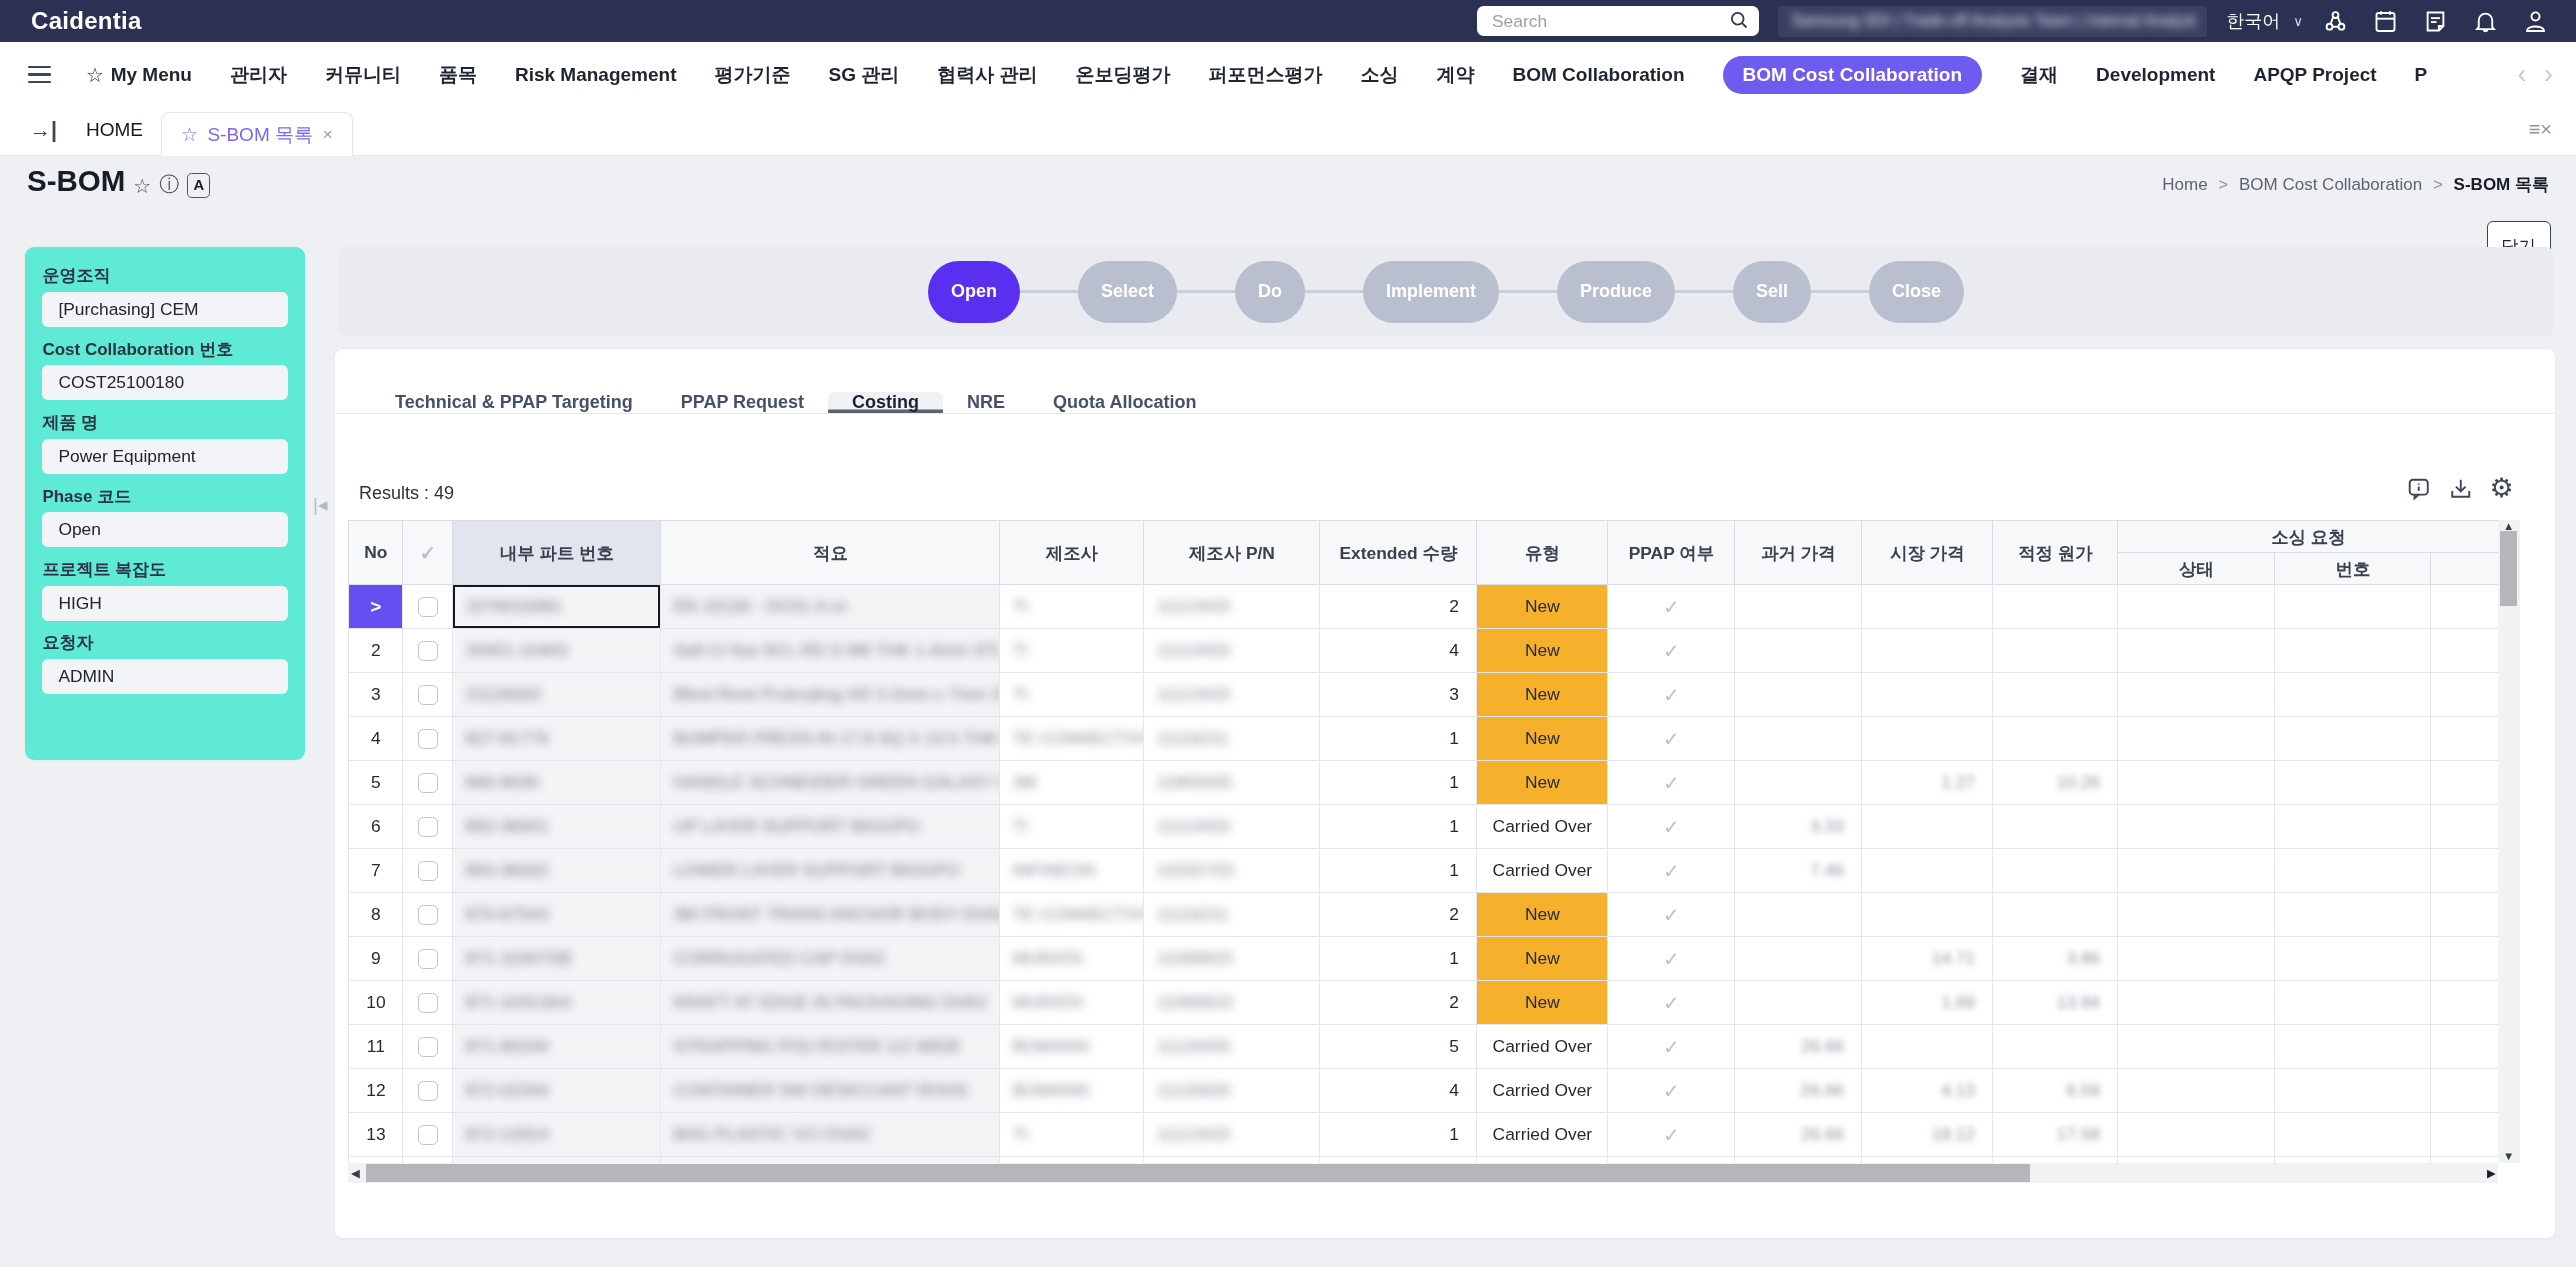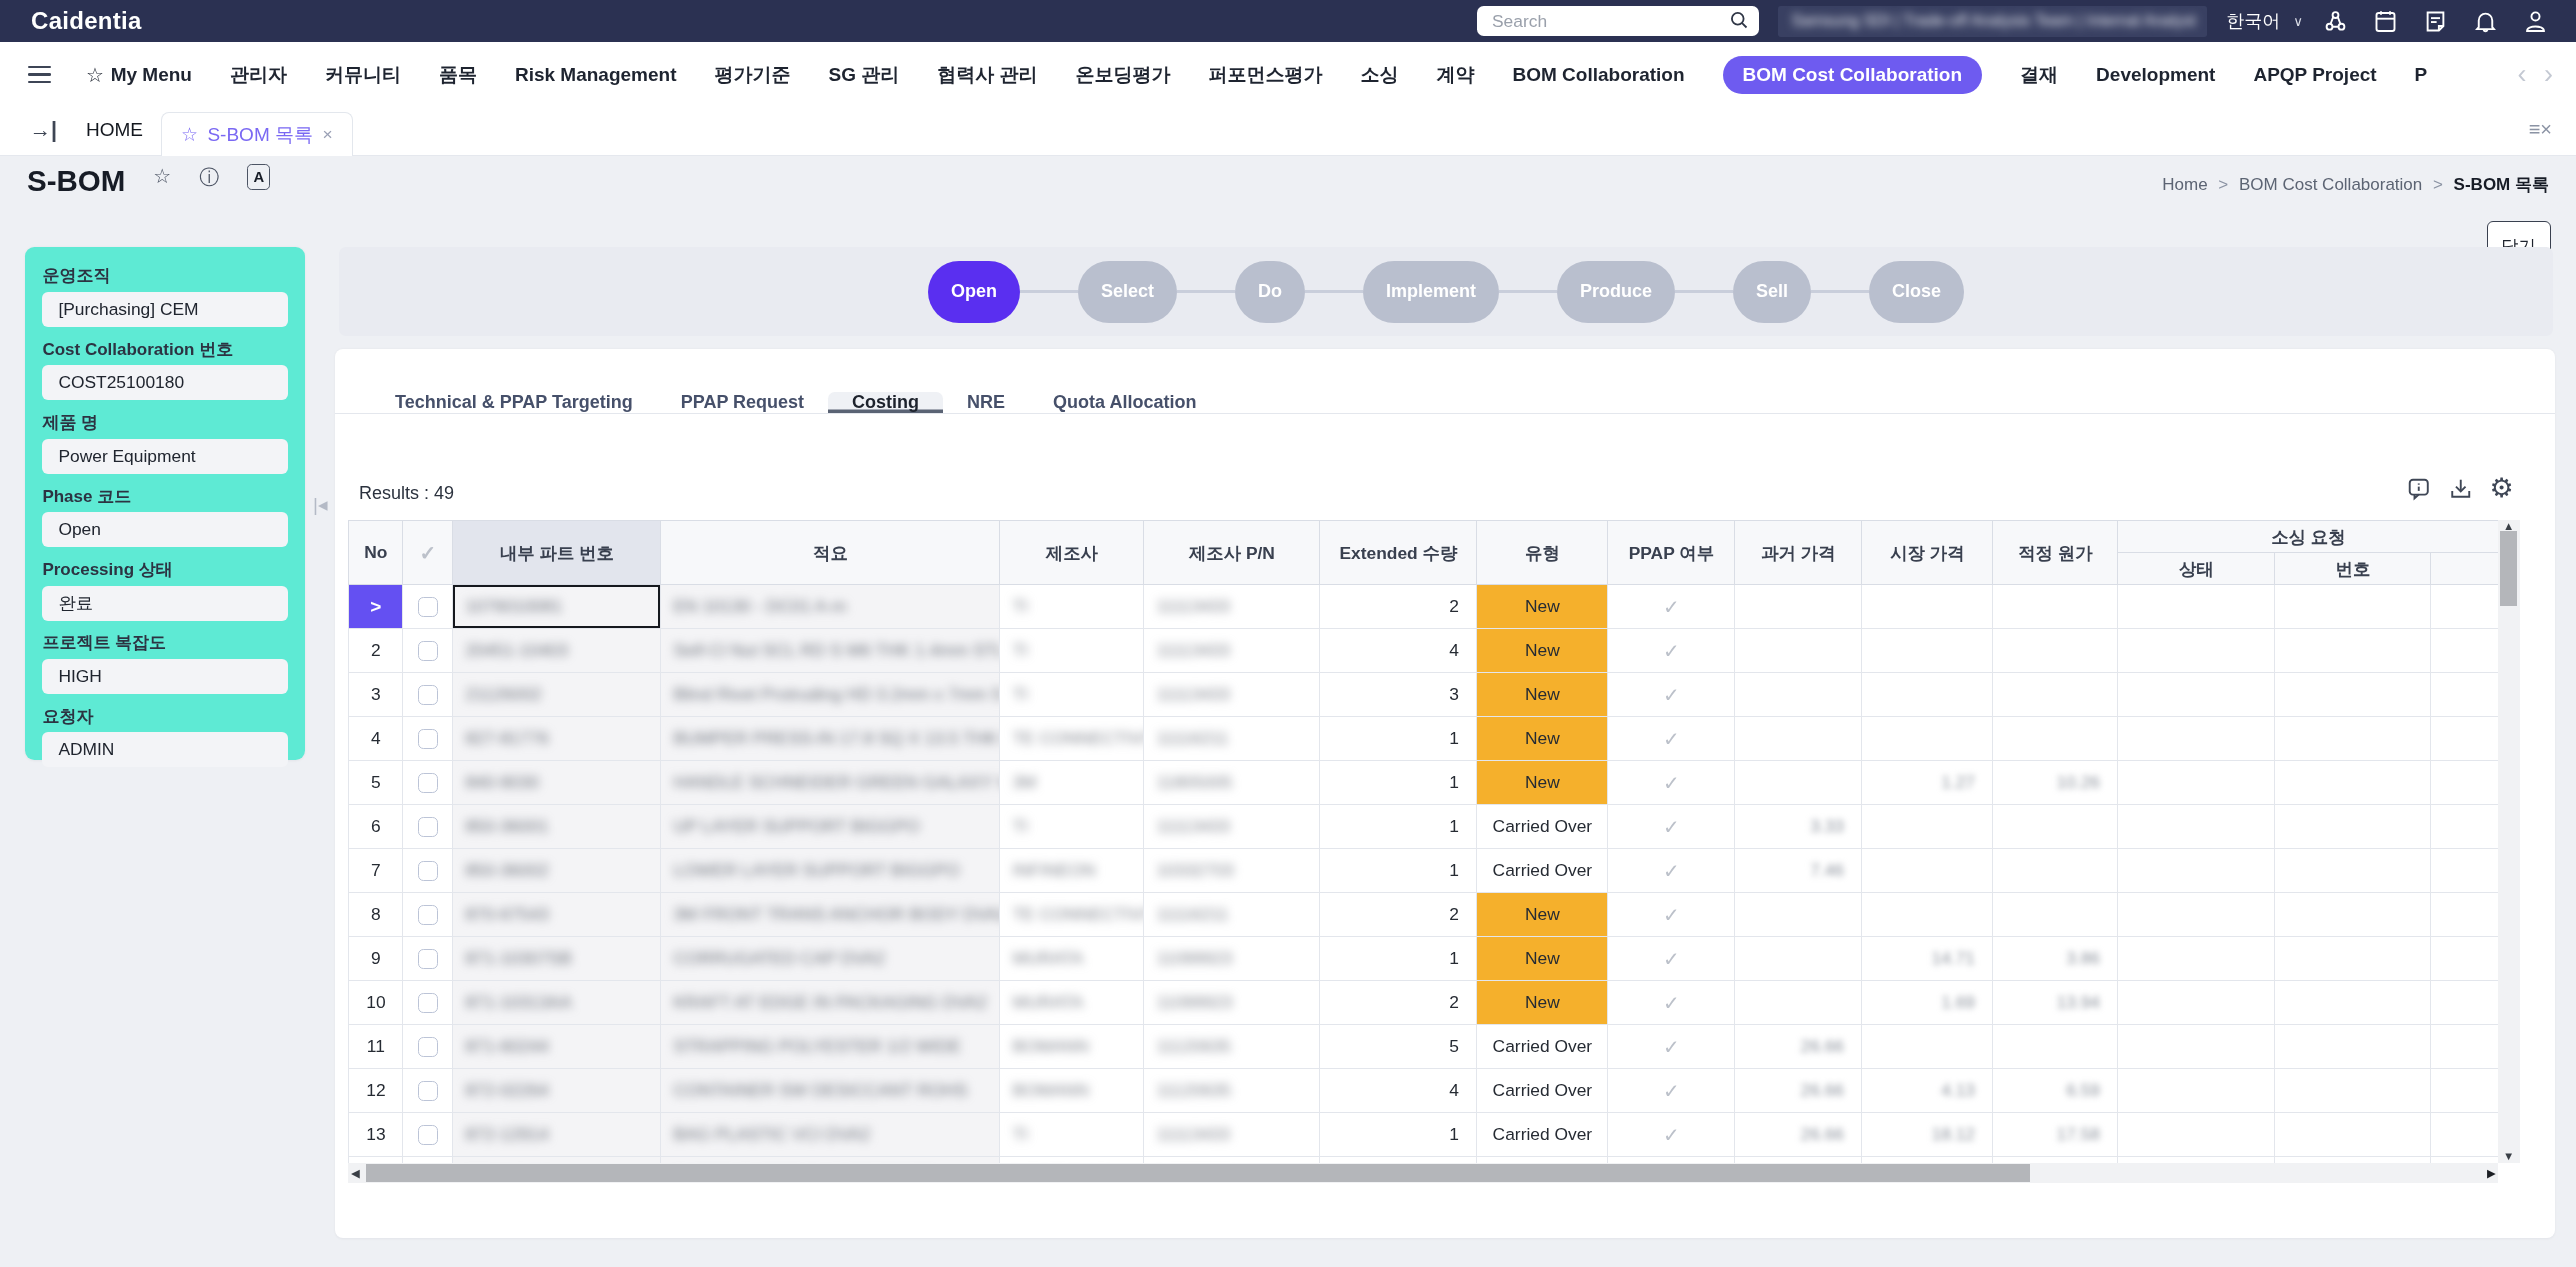--- a/index.html
+++ b/index.html
@@ -45,21 +45,21 @@
   .active-tab { position:absolute; left:161px; top:5.4px; height:44px; background:#fff;
     border:1.3px solid #e3e7ed; border-bottom:none; border-radius:8px 8px 0 0;
     display:flex; align-items:center; gap:9.4px; padding:0 19px; cursor:pointer; }
   .active-tab .pin { color:#7a68f3; font-size:19px; }
   .active-tab .lbl { color:#7a68f3; font-size:19px; }
   .active-tab .x { color:#9aa0b5; font-size:17.4px; cursor:pointer; }
   .closeall-ic { position:absolute; right:24px; top:10.7px; font-size:20px; color:#8b93a4; cursor:pointer; }
 
   
   .page-title { position:absolute; left:27px; top:164px; font-size:29.5px; font-weight:700; color:#171c26;
-    display:flex; align-items:flex-start; gap:28px; }
+    display:flex; align-items:flex-end; gap:8px; }
   .pt-ic { font-size:20px; font-weight:400; color:#4c5464; cursor:pointer; }
   .pt-box { width:23px; height:25.5px; border:1.3px solid #4c5464; border-radius:4.7px; font-size:14.8px;
     display:flex; align-items:center; justify-content:center; font-weight:600; }
   .breadcrumb { position:absolute; right:27px; top:173px; font-size:17px; color:#5c6activated3; color:#5c6473;
     display:flex; gap:10.7px; align-items:center; }
   .breadcrumb .sep { color:#8b93a3; }
   .breadcrumb .last { color:#171c26; font-weight:700; }
   .close-btn { position:absolute; right:25.5px; top:205px; width:64px; height:50px; background:#fff;
     border:1.3px solid #39404f; border-radius:6px; font-size:17.4px; color:#1d222c;
     display:flex; align-items:center; justify-content:center; cursor:pointer;margin-top:16px; }
@@ -301,24 +301,20 @@
     </div>
     <div class="sb-field">
       <div class="sb-label">제품 명</div>
       <div class="sb-value">Power Equipment</div>
     </div>
     <div class="sb-field">
       <div class="sb-label">Phase 코드</div>
       <div class="sb-value">Open</div>
     </div>
     <div class="sb-field">
-      <div class="sb-label">Processing 상태</div>
-      <div class="sb-value">완료</div>
-    </div>
-    <div class="sb-field">
       <div class="sb-label">프로젝트 복잡도</div>
       <div class="sb-value">HIGH</div>
     </div>
     <div class="sb-field">
       <div class="sb-label">요청자</div>
       <div class="sb-value">ADMIN</div>
     </div>
   </div>
 <div class="sb-handle">|◂</div>
 

